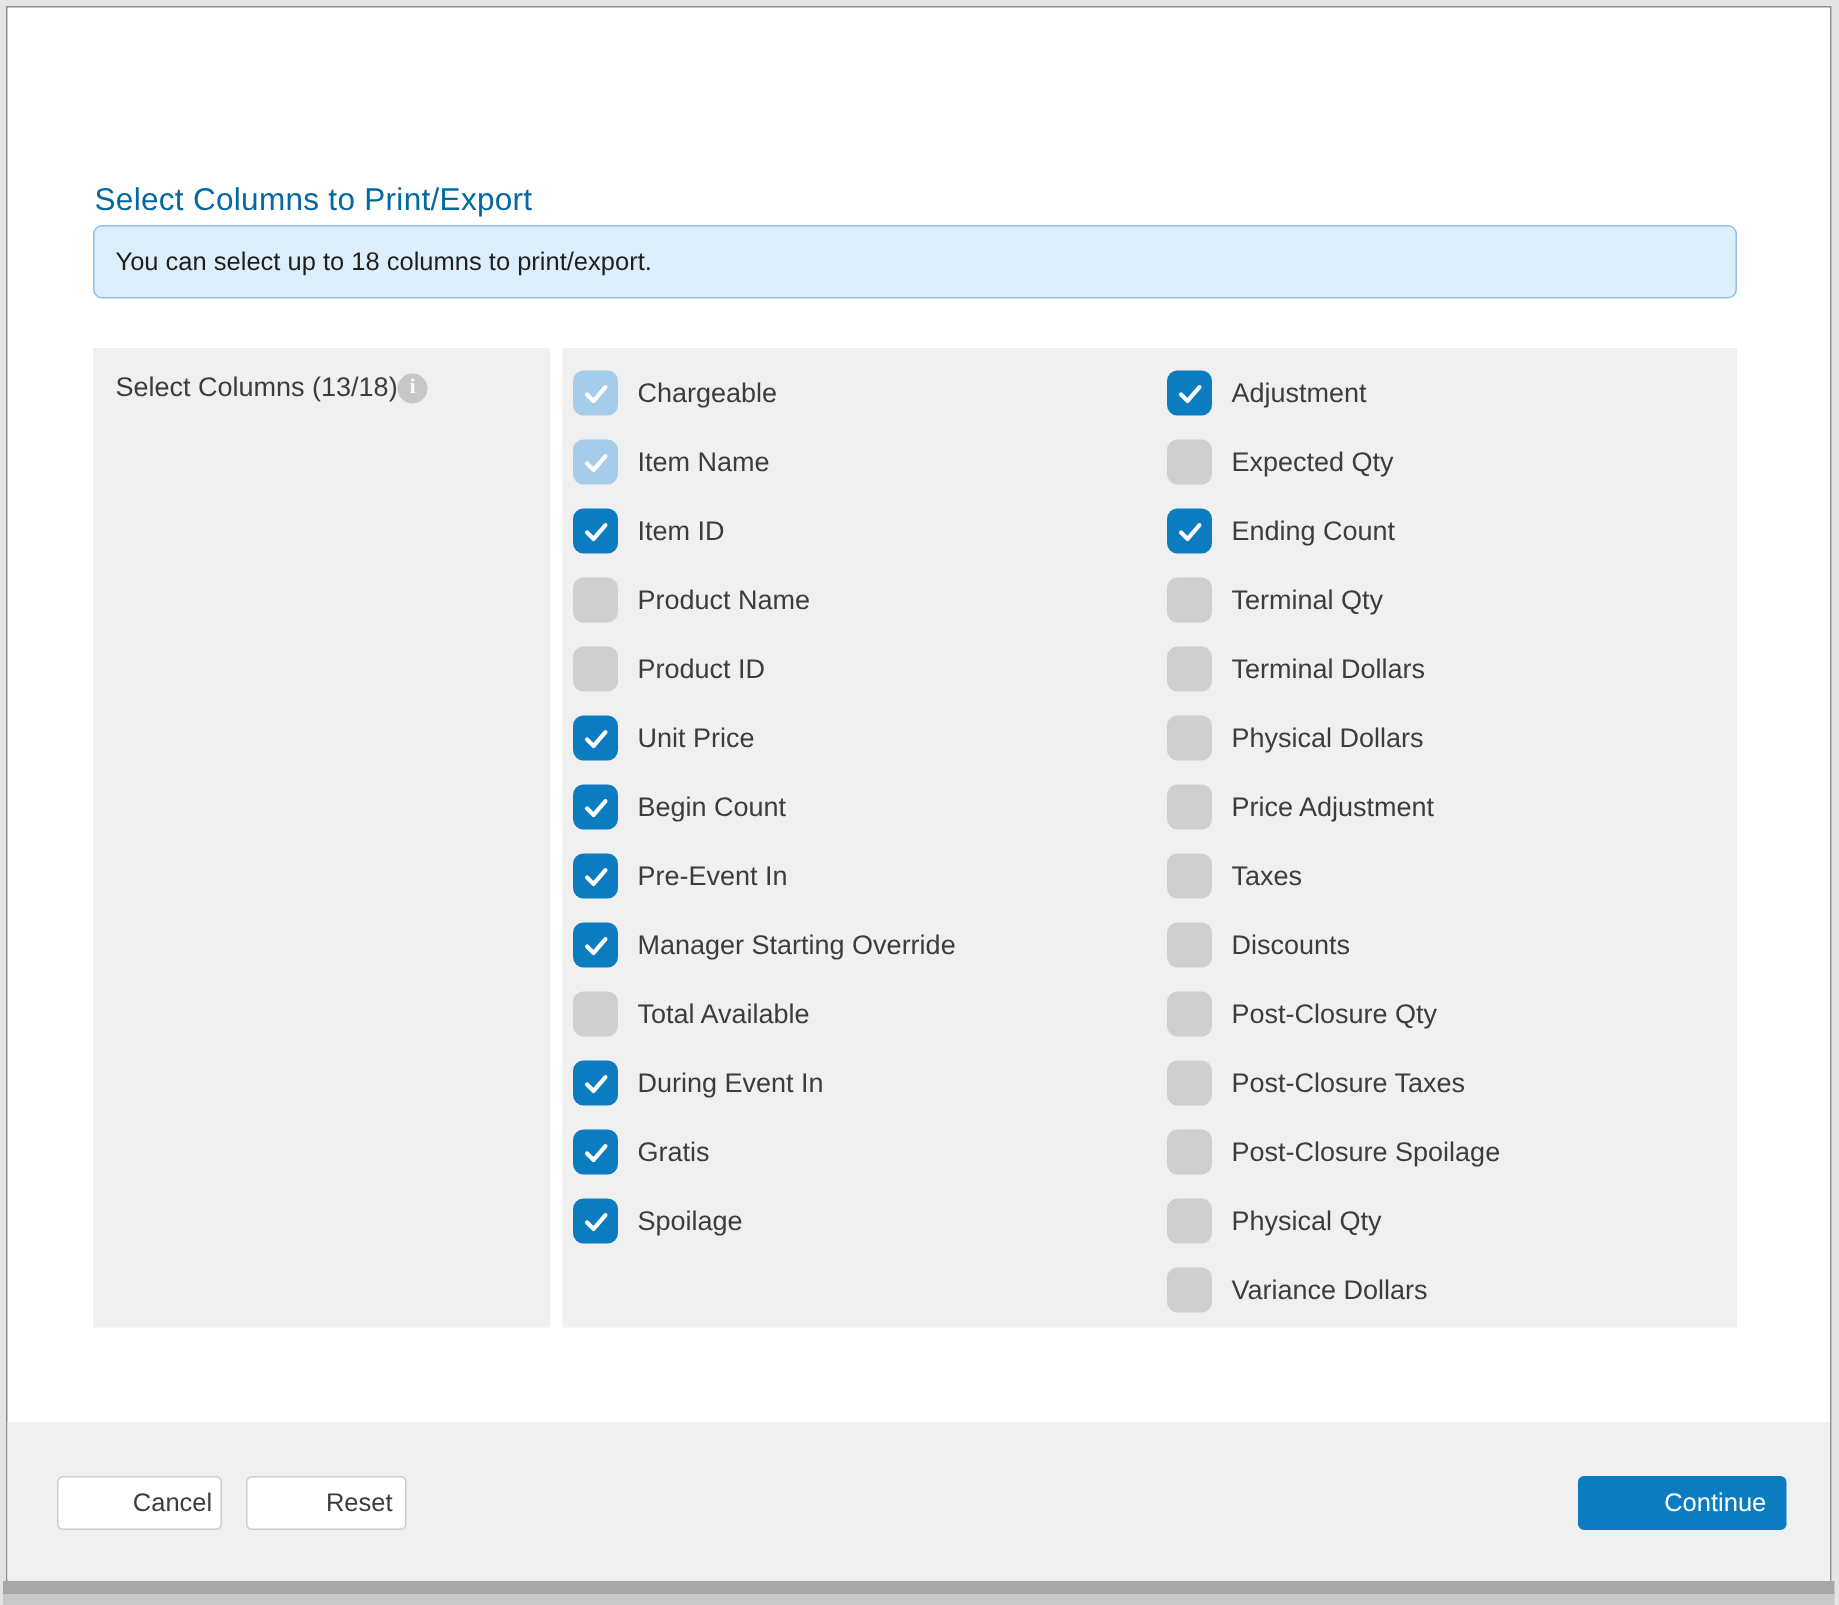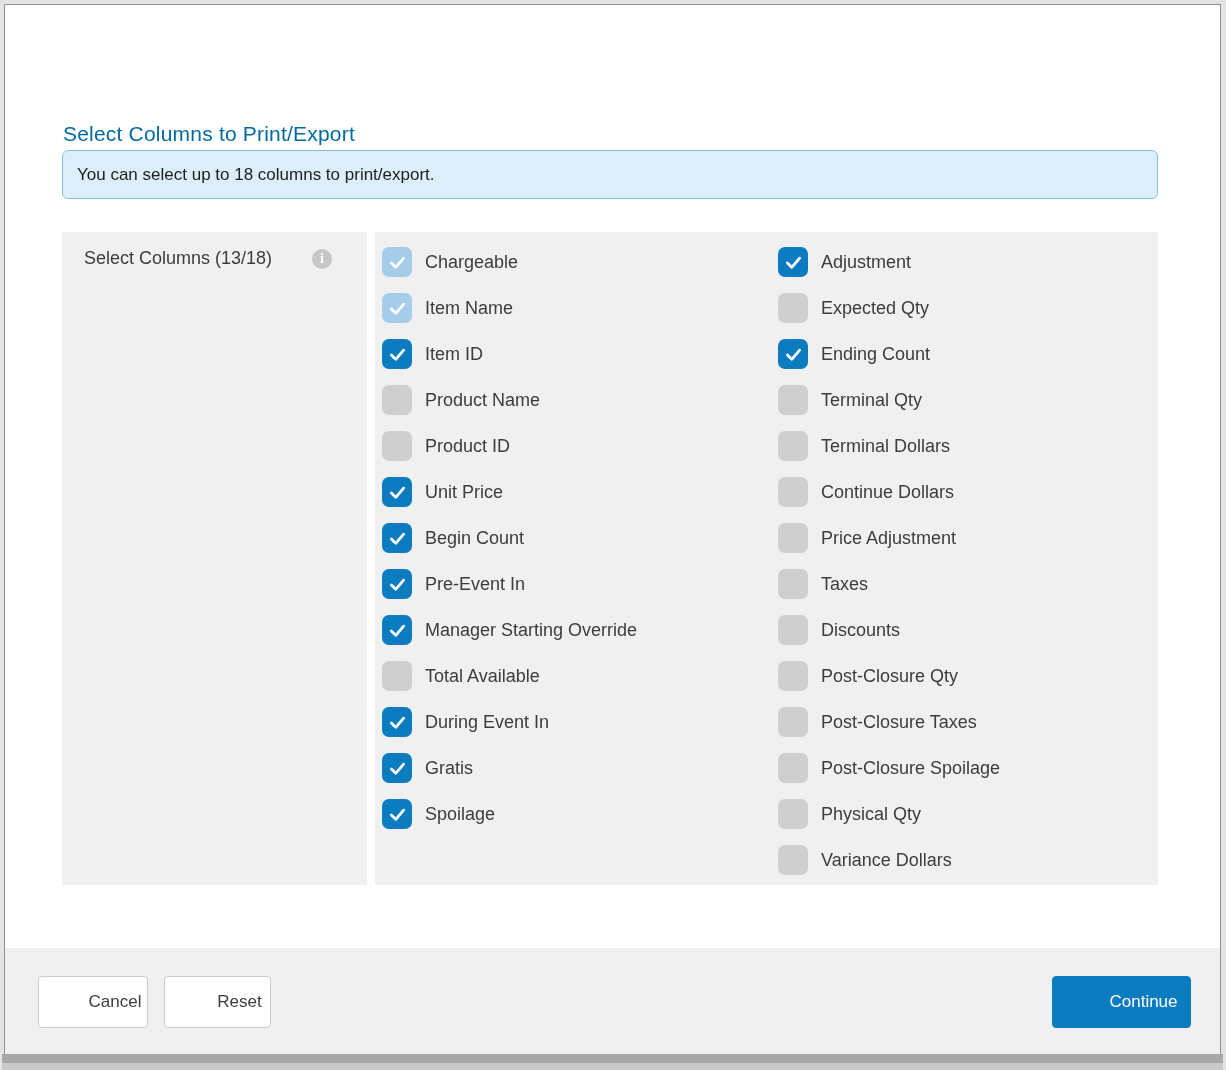--- a/index.html
+++ b/index.html
@@ -39,23 +39,22 @@
   }
   .main {
     position: absolute; left: 57px; top: 227px; width: 1096px; height: 653px;
     display: flex;
   }
   .side-panel {
     width: 305px; flex: 0 0 305px;
     background: var(--panel-bg, #f0f0f0);
   }
   .side-panel-header {
-    display: flex; align-items: center; justify-content: center;
+    display: flex; align-items: center; justify-content: flex-start;
     padding: 16px 28px 0 15px;
-    gap: 40px;
   }
   .side-panel-title {
     font-size: 18px; color: #3c3c3c;
   }
   .info-icon {
     width: 20px; height: 20px; border-radius: 50%;
     background: #c7c7c7; color: #ffffff;
     display: flex; align-items: center; justify-content: center;
     font-family: "Liberation Serif", serif;
     font-size: 14px; font-weight: bold; font-style: normal;
@@ -88,21 +87,21 @@
     margin-left: 13px;
     font-size: 18px; color: #3c3c3c;
   }
   .footer {
     position: absolute; left: 0; right: 0; top: 943px; height: 107px;
     background: var(--panel-bg, #f0f0f0);
     display: flex; align-items: center;
     padding: 0 29px 0 33px;
   }
   .btn {
-    height: 52px;
+    height: 36px;
     border-radius: 4px;
     font-family: "Liberation Sans", sans-serif;
     font-size: 17px;
     cursor: pointer;
     padding-left: 44px;
   }
   .btn-secondary {
     background: #ffffff;
     border: 1px solid #cccccc;
     color: #3c3c3c;
@@ -258,21 +257,21 @@
           <div class="cb-row">
             <span class="cb unchecked"></span>
             <span class="cb-label">Terminal Qty</span>
           </div>
           <div class="cb-row">
             <span class="cb unchecked"></span>
             <span class="cb-label">Terminal Dollars</span>
           </div>
           <div class="cb-row">
             <span class="cb unchecked"></span>
-            <span class="cb-label">Continue Dollars</span>
+            <span class="cb-label">Physical Dollars</span>
           </div>
           <div class="cb-row">
             <span class="cb unchecked"></span>
             <span class="cb-label">Price Adjustment</span>
           </div>
           <div class="cb-row">
             <span class="cb unchecked"></span>
             <span class="cb-label">Taxes</span>
           </div>
           <div class="cb-row">

